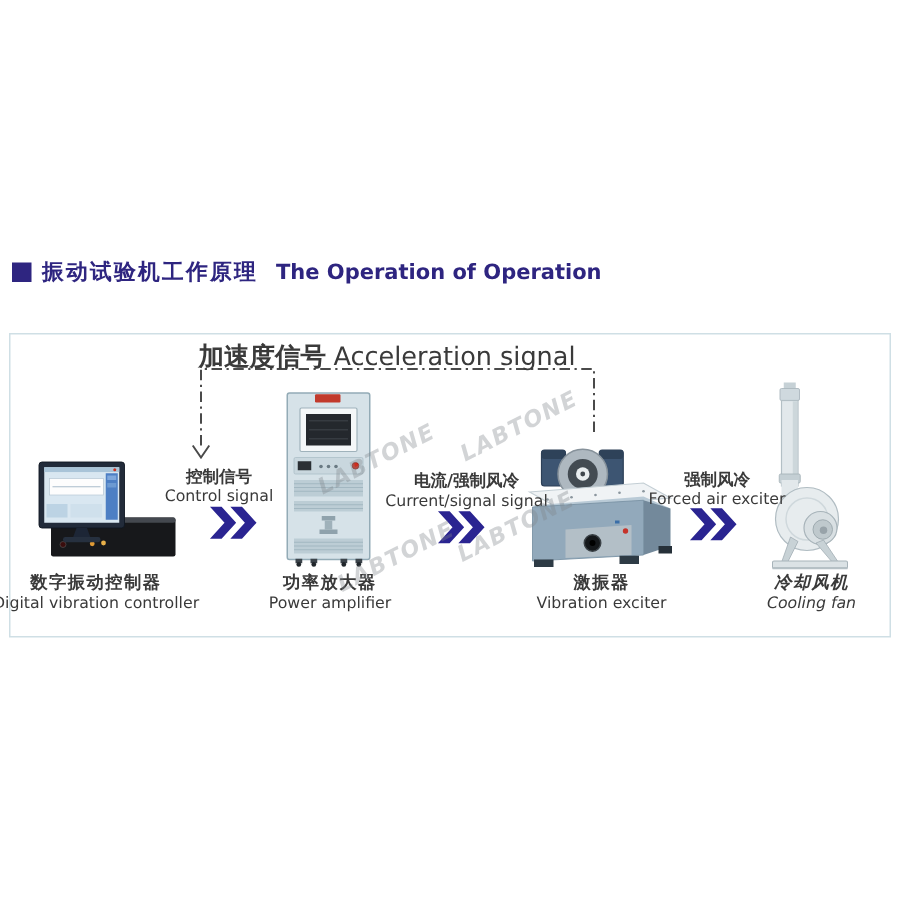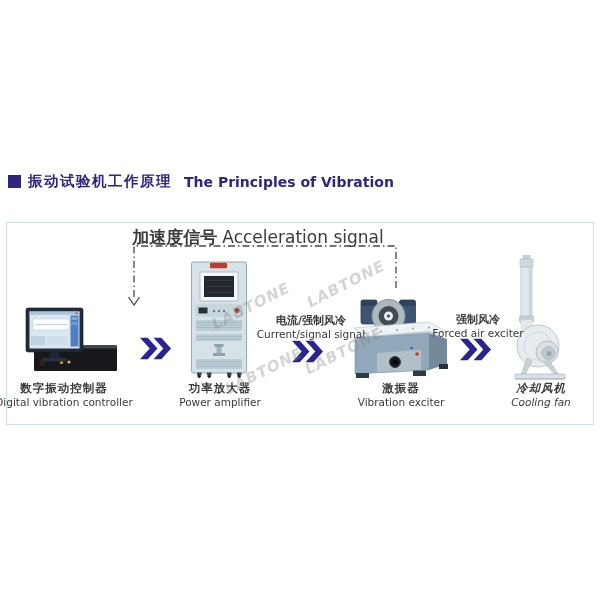--- a/index.html
+++ b/index.html
@@ -33,21 +33,21 @@
   .feedback-svg { position:absolute; left:0; top:0; }
 </style>
 </head>
 <body>
 
 <div class="page">
 
   <div class="title-row">
     <span class="bullet"></span>
     <span class="title-zh">振动试验机工作原理</span>
-    <span class="title-en">The Principles of Vibration</span>
+    <span class="title-en">The Operation of Operation</span>
   </div>
 
   <div class="diagram">
 
     <svg class="feedback-svg" width="586" height="201" viewBox="0 0 586 201">
       <path d="M389 65 V23 H127 V76" fill="none" stroke="#4a4a4a" stroke-width="1.3" stroke-dasharray="7 3 1.5 3"></path>
       <polyline points="121.5,74 127,82 132.5,74" fill="none" stroke="#4a4a4a" stroke-width="1.3"></polyline>
     </svg>
 
     <div class="accel">
@@ -160,20 +160,24 @@
       <circle cx="27" cy="92" r="14" fill="none" stroke="#cfd8dc" stroke-width="1"></circle>
       <circle cx="36" cy="98" r="11" fill="#d9e0e3" stroke="#a8b4ba" stroke-width="0.8"></circle>
       <circle cx="37.5" cy="99" r="6.5" fill="#bfc9cd" stroke="#9aa6ac" stroke-width="0.6"></circle>
       <circle cx="38" cy="99.5" r="2.5" fill="#98a3a9"></circle>
       <polygon points="16,104 10,121 14,121 21,107" fill="#c8d2d6" stroke="#9fabb1" stroke-width="0.5"></polygon>
       <polygon points="38,106 48,121 44,121 33,108" fill="#c8d2d6" stroke="#9fabb1" stroke-width="0.5"></polygon>
       <rect x="4" y="120" width="50" height="5" rx="1" fill="#dbe2e5" stroke="#a8b4ba" stroke-width="0.7"></rect>
       <rect x="4" y="124" width="50" height="1.5" fill="#b5c0c5"></rect>
     </svg>
 
+    <div class="signal" style="left:139px; top:88px;">
+      <div class="zh">控制信号</div>
+      <div class="en">Control signal</div>
+    </div>
     <svg class="abs" style="left:132px; top:114px;" width="33" height="23" viewBox="0 0 34 23">
       <path d="M1 0.5 H9 L19 11.5 L9 22.5 H1 L11 11.5 Z" fill="#2a2491"></path>
       <path d="M15 0.5 H23 L33 11.5 L23 22.5 H15 L25 11.5 Z" fill="#2a2491"></path>
     </svg>
 
     <div class="signal" style="left:304px; top:91px;">
       <div class="zh">电流/强制风冷</div>
       <div class="en">Current/signal signal</div>
     </div>
     <svg class="abs" style="left:284px; top:117px;" width="33" height="23" viewBox="0 0 34 23">

